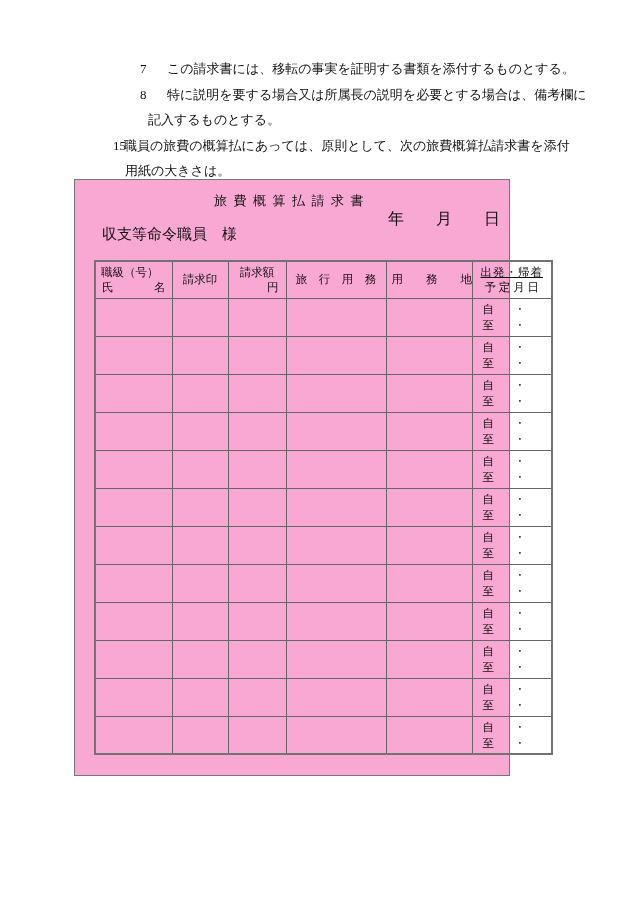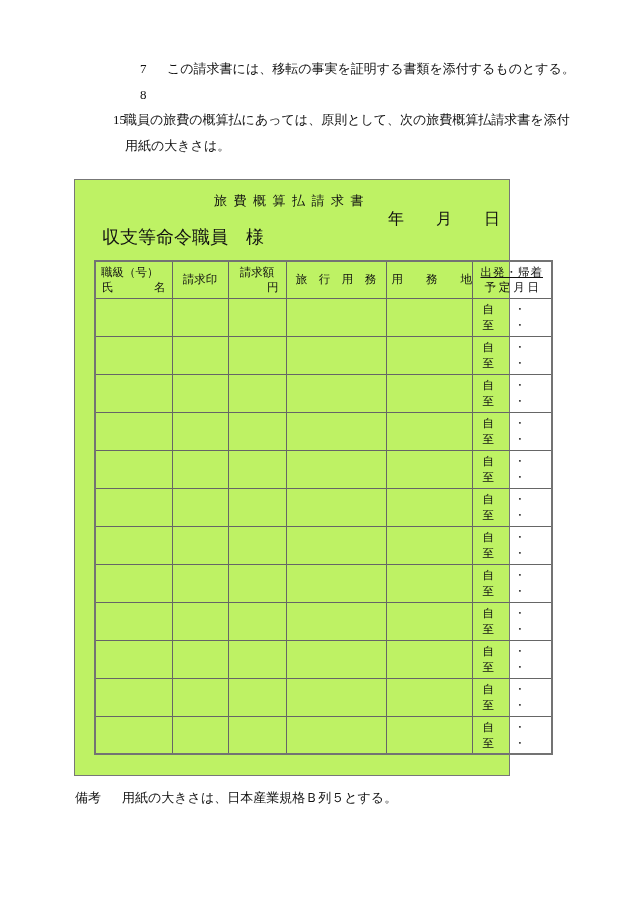--- a/index.html
+++ b/index.html
@@ -16,28 +16,28 @@
   .num-7, .num-8 { left:140px; }
   .num-15 { left:113px; }
   .txt { position:absolute; }
   .t-a { left:167px;text-align:center; }
   .t-b { left:148px; }
   .t-c { left:124px; }
   .t-d { left:125px; }
   
   .form-box {
     position:absolute; left:74px; top:179px; width:436px; height:597px;
-    border:1px solid #777; background:#bef264;
+    border:1px solid #777; background:#f9a8d4;
   }
   .form-title {
     position:absolute; top:12px; left:0; width:100%;
     text-align:center; letter-spacing:0.5em; font-size:13px; white-space:nowrap;
   }
   .date-line { position:absolute; top:29px; right:9px; font-size:16px; white-space:nowrap; }
-  .recipient { position:absolute; top:45px; left:27px; font-size:18px; white-space:nowrap; }
+  .recipient { position:absolute; top:45px; left:27px; font-size:15px; white-space:nowrap; }
   
   table.req {
     position:absolute; left:19px; top:80px; width:457px;
     border-collapse:collapse; table-layout:fixed;
     border:2px solid #737373;
   }
   table.req th, table.req td { border:1px solid #666; }
   table.req th {
     font-weight:normal; font-size:11.5px; height:37px;
     padding:2px 5px; vertical-align:middle; text-align:center; line-height:15px;
@@ -61,20 +61,24 @@
 
 <div class="page">
 
   <div class="notes">
     <div class="ln">
       <span class="num num-7">7</span>
       <span class="txt t-a">この請求書には、移転の事実を証明する書類を添付するものとする。</span>
     </div>
     <div class="ln">
       <span class="num num-8">8</span>
+      <span class="txt t-a">特に説明を要する場合又は所属長の説明を必要とする場合は、備考欄に</span>
+    </div>
+    <div class="ln">
+      <span class="txt t-b">記入するものとする。</span>
     </div>
     <div class="ln">
       <span class="num num-15">15</span>
       <span class="txt t-c">職員の旅費の概算払にあっては、原則として、次の旅費概算払請求書を添付</span>
     </div>
     <div class="ln">
       <span class="txt t-d">用紙の大きさは。</span>
     </div>
   </div>
 
@@ -340,17 +344,14 @@
                 <span>至</span>
                 <span class="dot">・</span>
               </div>
             </div>
           </td>
         </tr>
         </tbody>
     </table>
   </div>
 
-  <div class="footnote">
-    <span class="fn-label">備考</span><span>用紙の大きさは、日本産業規格Ｂ列５とする。</span>
-  </div>
 
 </div>
 
 </body></html>

